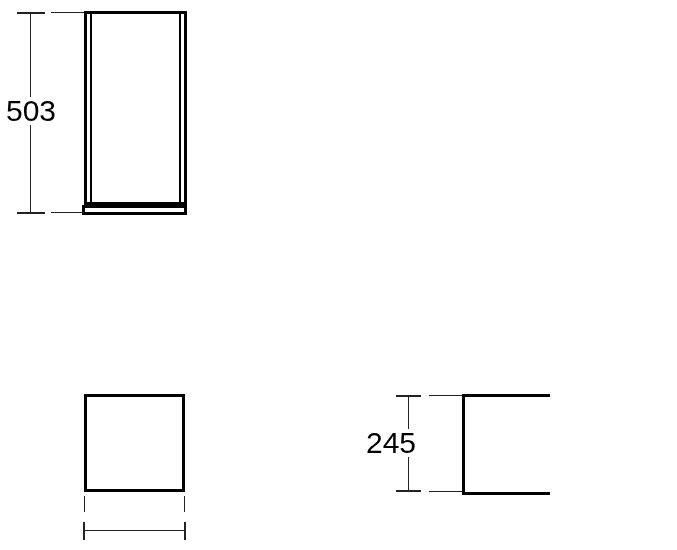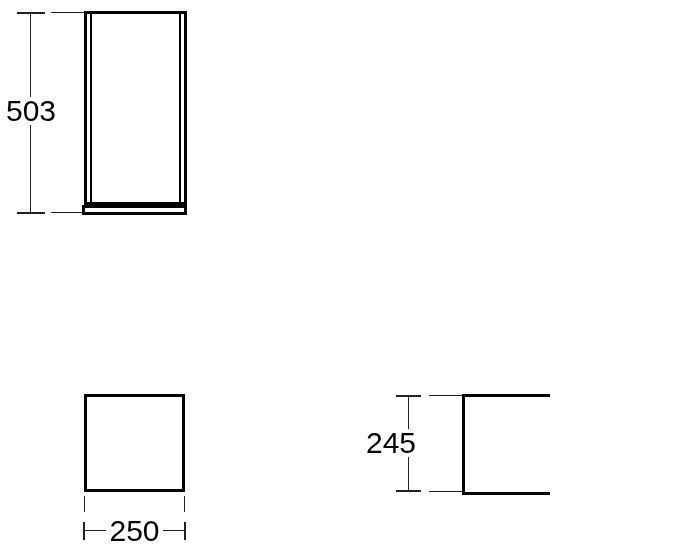--- a/index.html
+++ b/index.html
@@ -51,21 +51,20 @@
   <div class="dim-line" style="left:51px; top:212px; width:33px; height:1px;"></div>
   <div class="dim-label" style="left:6px; top:97px; width:50px;">503</div>
 
   <div class="obj-box" style="left:84px; top:394px; width:101px; height:98px;"></div>
 
   <div class="dim-line" style="left:84px; top:496px; width:1px; height:16px;"></div>
   <div class="dim-line" style="left:184px; top:496px; width:1px; height:16px;"></div>
   <div class="dim-line" style="left:84px; top:530px; width:101px; height:1px;"></div>
   <div class="dim-line" style="left:83px; top:522px; width:2px; height:18px;"></div>
   <div class="dim-line" style="left:184px; top:522px; width:2px; height:18px;"></div>
-  <div class="dim-label" style="left:106px; top:517px; width:57px;">250</div>
 
   <div class="obj-box" style="left:462px; top:394px; width:194px; height:101px;"></div>
   <div class="obj-box-thin" style="left:658px; top:391px; width:8px; height:106px;"></div>
 
   <div class="dim-line" style="left:408px; top:397px; width:1px; height:94px;"></div>
   <div class="dim-line" style="left:396px; top:395px; width:25px; height:2px;"></div>
   <div class="dim-line" style="left:396px; top:490px; width:25px; height:2px;"></div>
   <div class="dim-line" style="left:429px; top:395px; width:33px; height:1px;"></div>
   <div class="dim-line" style="left:429px; top:491px; width:33px; height:1px;"></div>
   <div class="dim-label" style="left:366px; top:429px; width:50px;">245</div>

